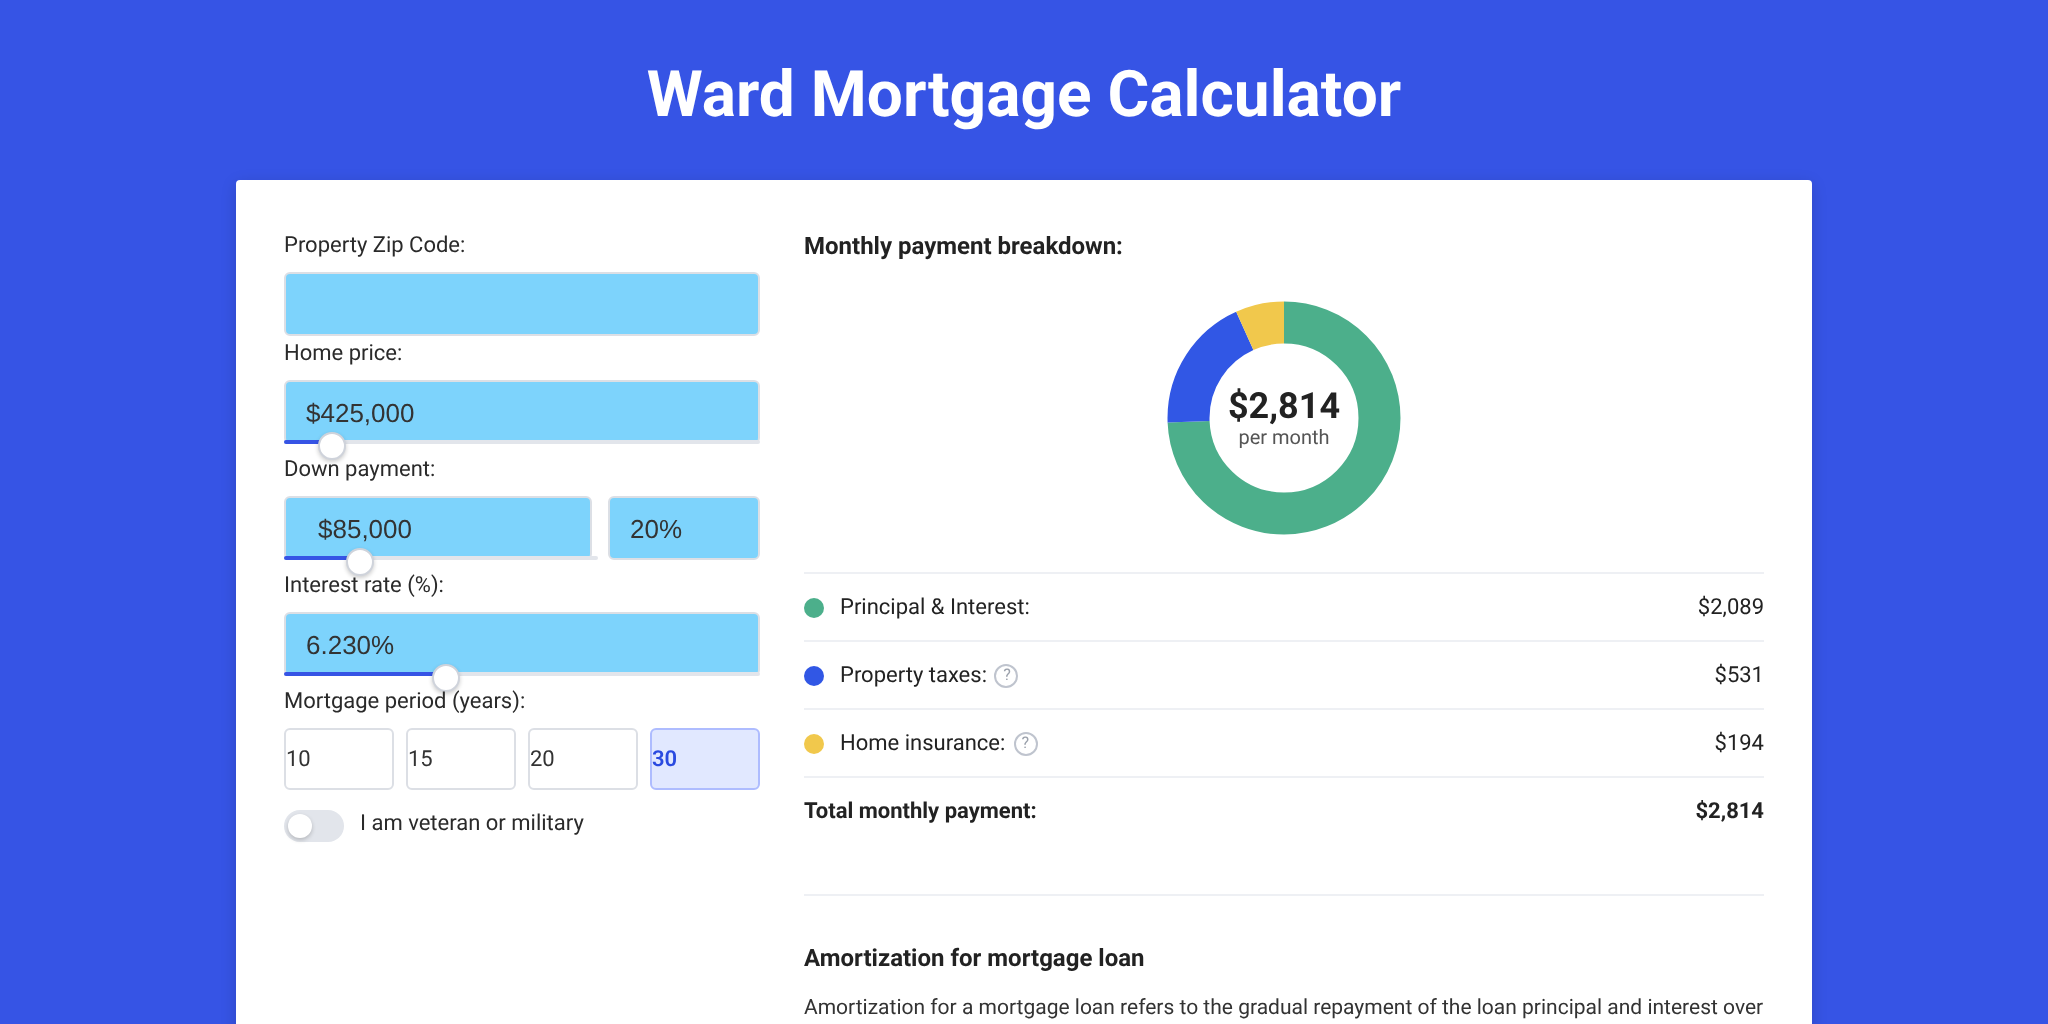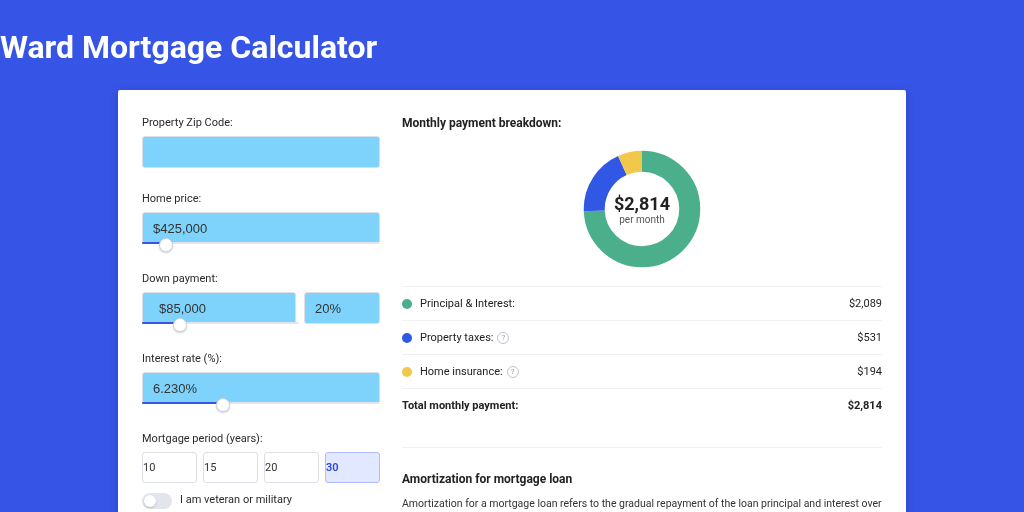--- a/index.html
+++ b/index.html
@@ -4,21 +4,21 @@
 <style>
 * { box-sizing: border-box; margin: 0; padding: 0; }
 body {
   font-family: -apple-system, BlinkMacSystemFont, "Segoe UI", Roboto, Helvetica, Arial, sans-serif;
   background: #3654e5;
   width: 1024px;
   height: 512px;
   overflow: hidden;
 }
 .page-title {
-  text-align: left;
+  text-align: center;
   color: #fff;
   font-size: 32px;
   font-weight: 700;
   padding: 28px 0 24px;
 }
 .card {
   background: #fff;
   margin: 0 auto;
   width: 788px;
   border-radius: 2px 2px 0 0;
@@ -33,21 +33,21 @@
 .input {
   width: 100%;
   border: 1px solid #dcdfe5;
   border-radius: 3px;
   padding: 8px 10px;
   font-size: 13px;
   color: #333;
   height: 32px;
   background:#7dd3fc;
 }
-.field { margin-bottom: 24px; position: relative; }
+.field { margin-bottom: 2px; position: relative; }
 .slider-wrap { position: relative; height: 6px; margin-top: -2px; }
 .slider-track { height: 2px; background: #e2e5eb; border-radius: 1px; position: relative; }
 .slider-fill { position: absolute; left:0; top:0; height:2px; background:#3654e5; border-radius:1px; }
 .slider-thumb {
   position:absolute; top:50%; transform:translate(-50%,-50%);
   width:14px; height:14px; border-radius:50%;
   background:#fff; border:1px solid #cfd3db;
   box-shadow: 0 1px 2px rgba(0,0,0,.2);
 }
 .row { display:flex; gap:8px; }

